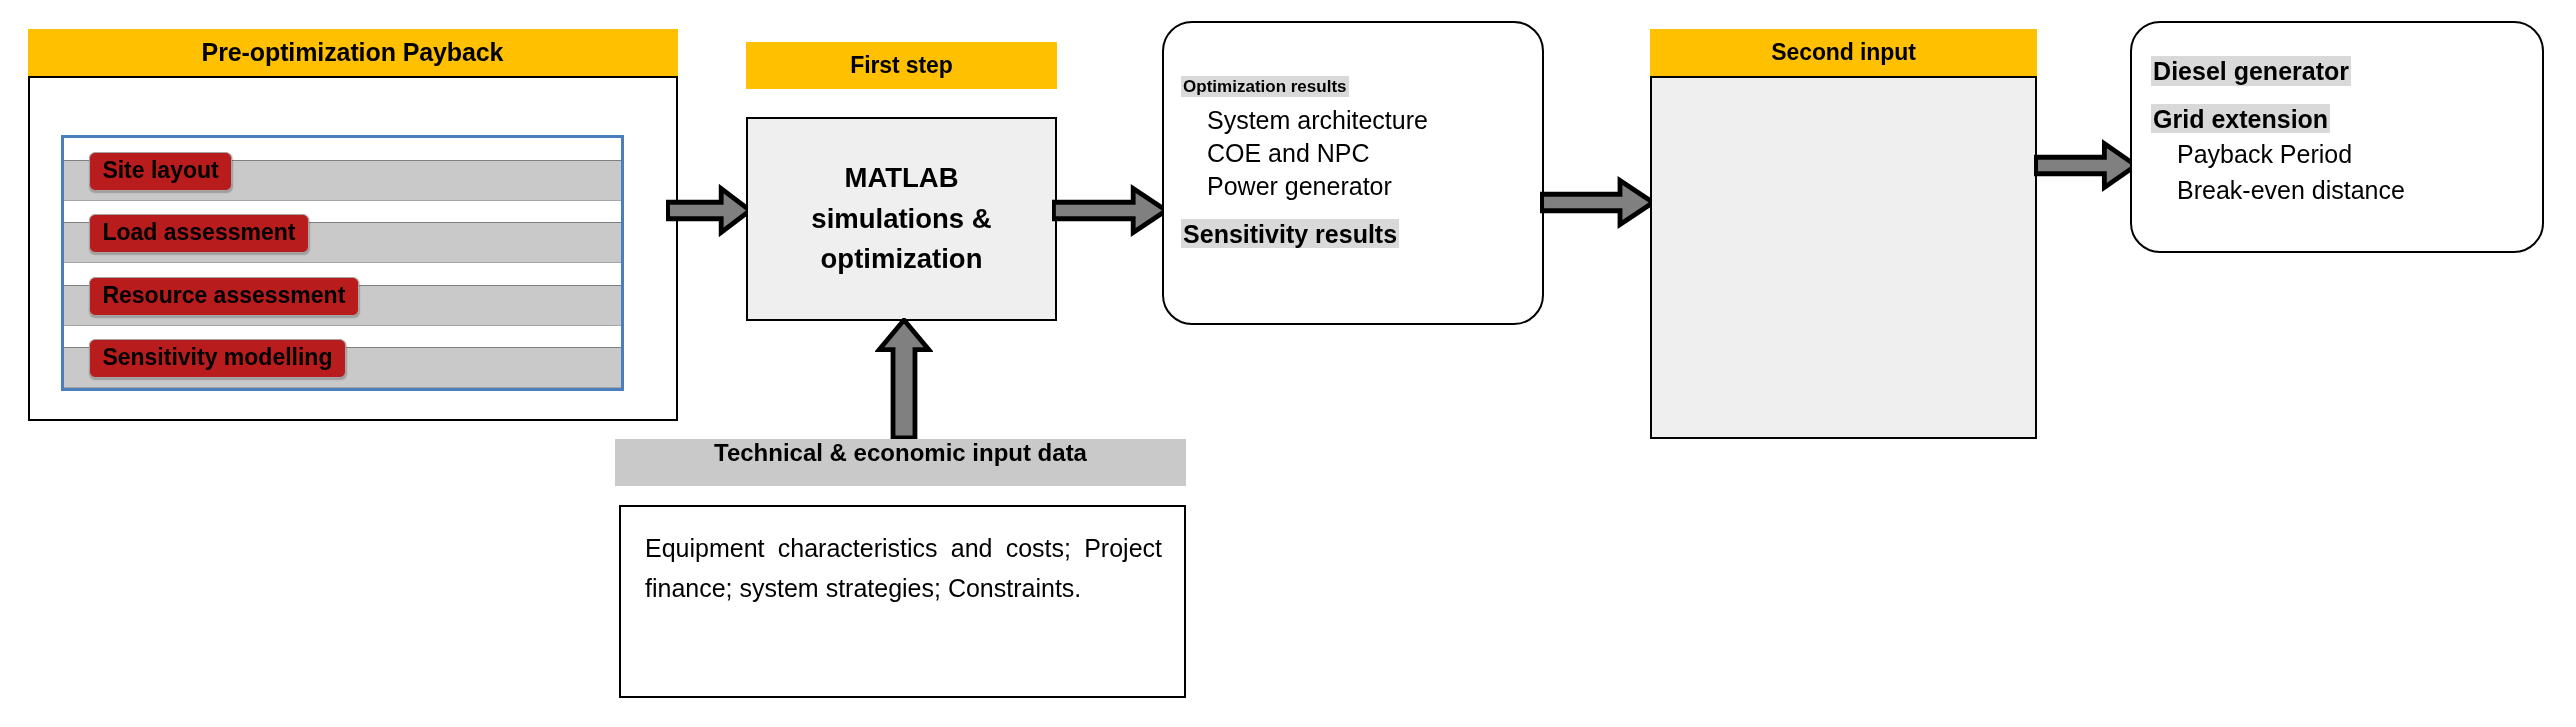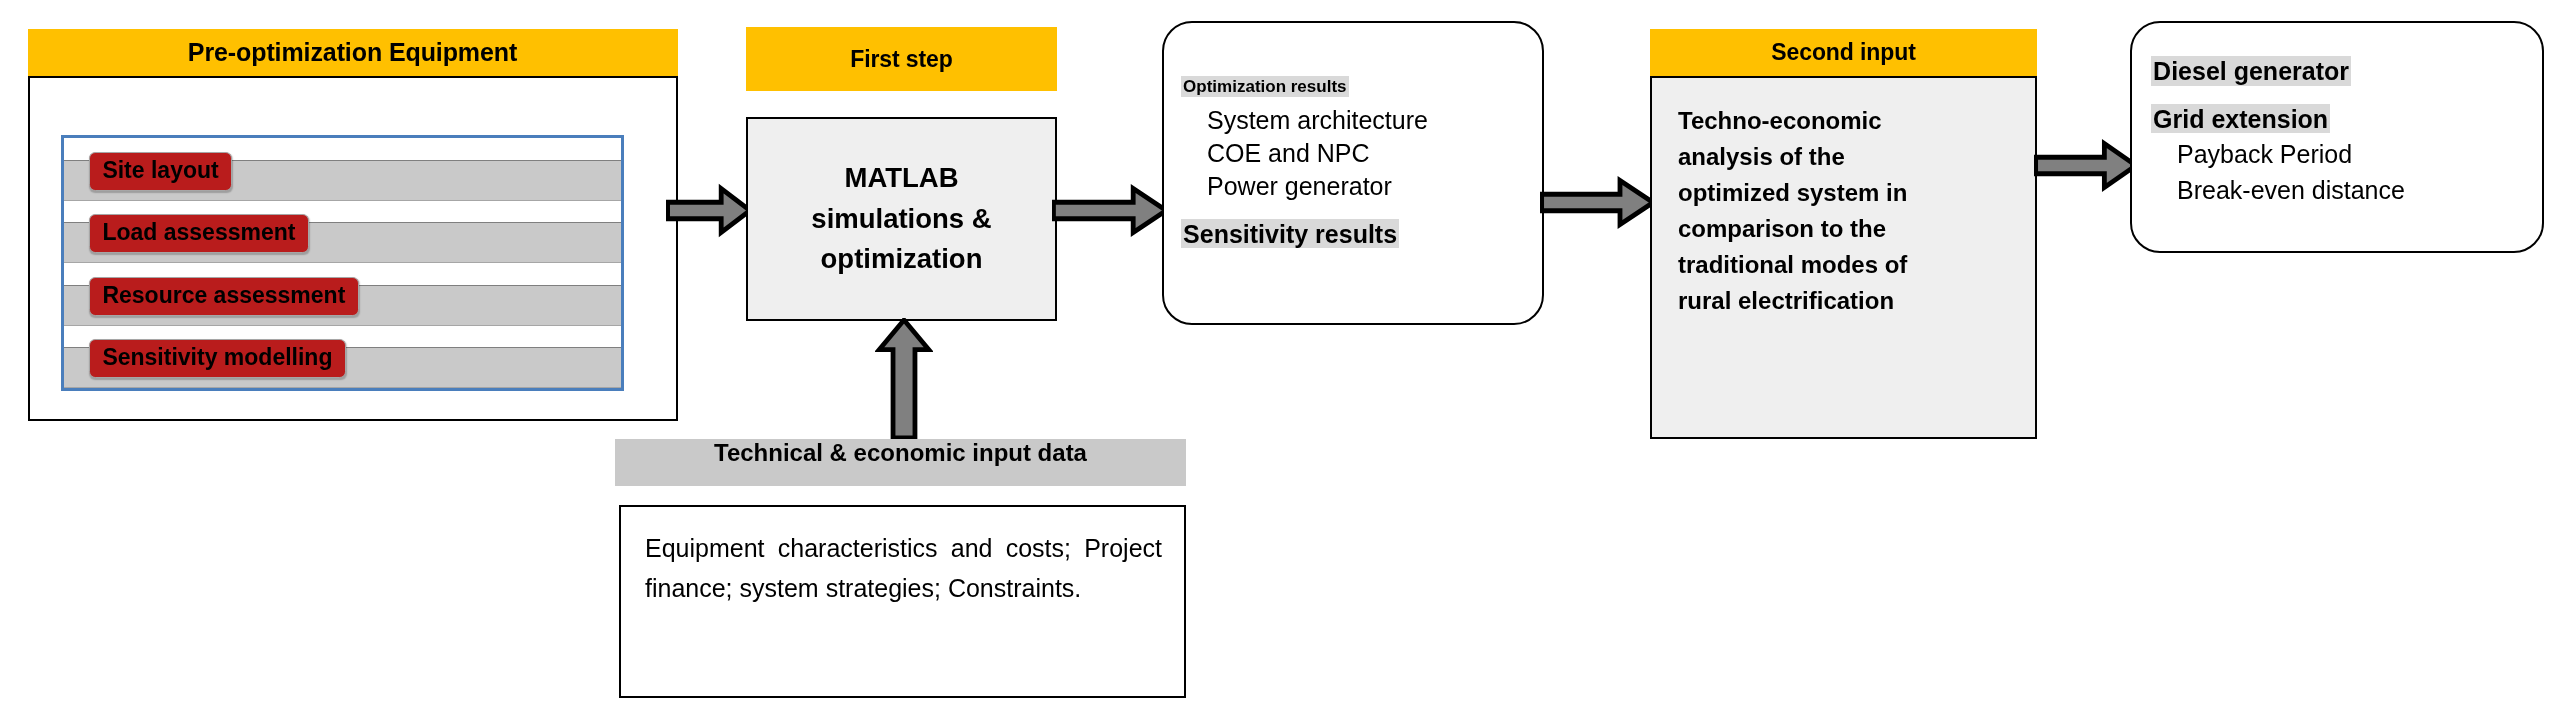--- a/index.html
+++ b/index.html
@@ -111,21 +111,21 @@
     box-sizing:border-box;
   }
   .gray-band span{font-weight:bold;color:#000;white-space:nowrap;}
 </style>
 </head>
 <body>
 
 <div id="canvas">
 
   <div class="yellow-band" style="left:27.5px;top:29px;width:650px;height:47px;">
-    <span style="font-size:25px;">Pre-optimization Equipment</span>
+    <span style="font-size:25px;">Pre-optimization Payback</span>
   </div>
 
   <div class="rect-box" style="left:27.5px;top:76px;width:650px;height:345px;"></div>
 
   <div class="blue-list" style="left:61px;top:135px;width:563px;height:256px;">
 
     <div class="list-row">
       <div class="row-band"></div>
       <div class="pill">Site layout</div>
     </div>
@@ -145,21 +145,21 @@
       <div class="pill">Sensitivity modelling</div>
     </div>
   </div>
 
   <div class="arrow" style="left:666px;top:183px;width:87px;height:55px;">
     <svg width="87" height="55" viewBox="0 0 126 80">
       <polygon points="2,28 80,28 80,8 122,40 80,72 80,52 2,52" fill="#808080" stroke="#000000" stroke-width="7" stroke-linejoin="miter"></polygon>
     </svg>
   </div>
 
-  <div class="yellow-band" style="left:746px;top:27px;width:311px;height:64px;">
+  <div class="yellow-band" style="left:746px;top:42px;width:311px;height:47px;">
     <span style="font-size:23px;">First step</span>
   </div>
 
   <div class="rect-box gray" style="left:746px;top:117px;width:311px;height:204px;"></div>
 
   <div class="txt" style="left:746px;top:117px;width:311px;height:204px;display:flex;flex-direction:column;
               align-items:center;justify-content:center;gap:9.6px;font-size:27.5px;font-weight:bold;line-height:1.12;">
     <div>MATLAB</div>
     <div>simulations &amp;</div>
     <div>optimization</div>
@@ -192,28 +192,20 @@
       <polygon points="2,28 116,28 116,8 164,40 116,72 116,52 2,52" fill="#808080" stroke="#000000" stroke-width="7" stroke-linejoin="miter"></polygon>
     </svg>
   </div>
 
   <div class="yellow-band" style="left:1650px;top:29px;width:387px;height:47px;">
     <span style="font-size:23px;">Second input</span>
   </div>
 
   <div class="rect-box gray" style="left:1650px;top:76px;width:387px;height:363px;"></div>
 
-  <div class="txt bold-body" style="left:1678px;top:103px;width:344px;font-size:24px;line-height:1.50;">
-    <div>Techno-economic</div>
-    <div>analysis of the</div>
-    <div>optimized system in</div>
-    <div>comparison to the</div>
-    <div>traditional modes of</div>
-    <div>rural electrification</div>
-  </div>
 
   <div class="arrow" style="left:2034px;top:138px;width:105px;height:55px;">
     <svg width="105" height="55" viewBox="0 0 152 80">
       <polygon points="2,28 102,28 102,8 148,40 102,72 102,52 2,52" fill="#808080" stroke="#000000" stroke-width="7" stroke-linejoin="miter"></polygon>
     </svg>
   </div>
 
   <div class="round-box" style="left:2130px;top:20.6px;width:414px;height:232px;"></div>
 
   <div class="txt" style="left:2151px;top:55px;width:385px;">

